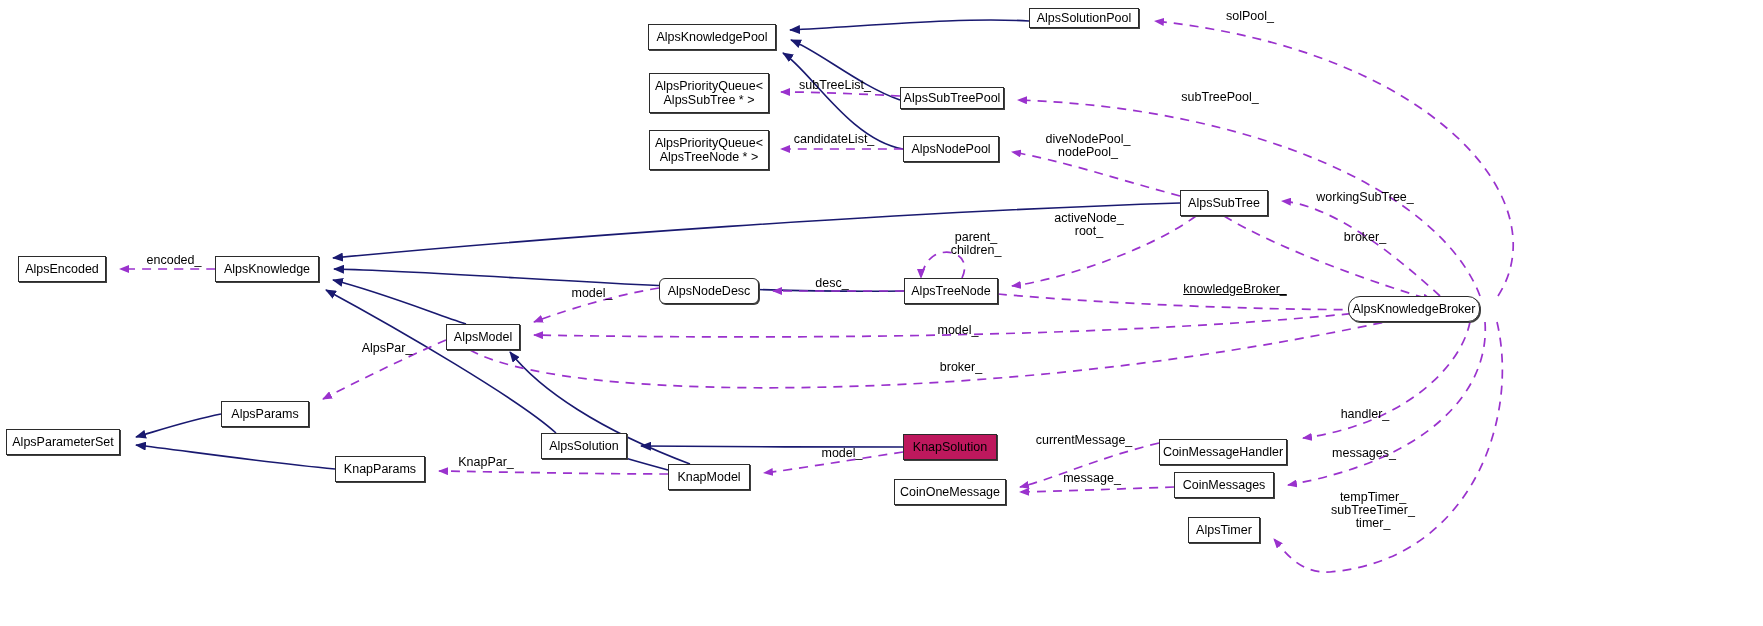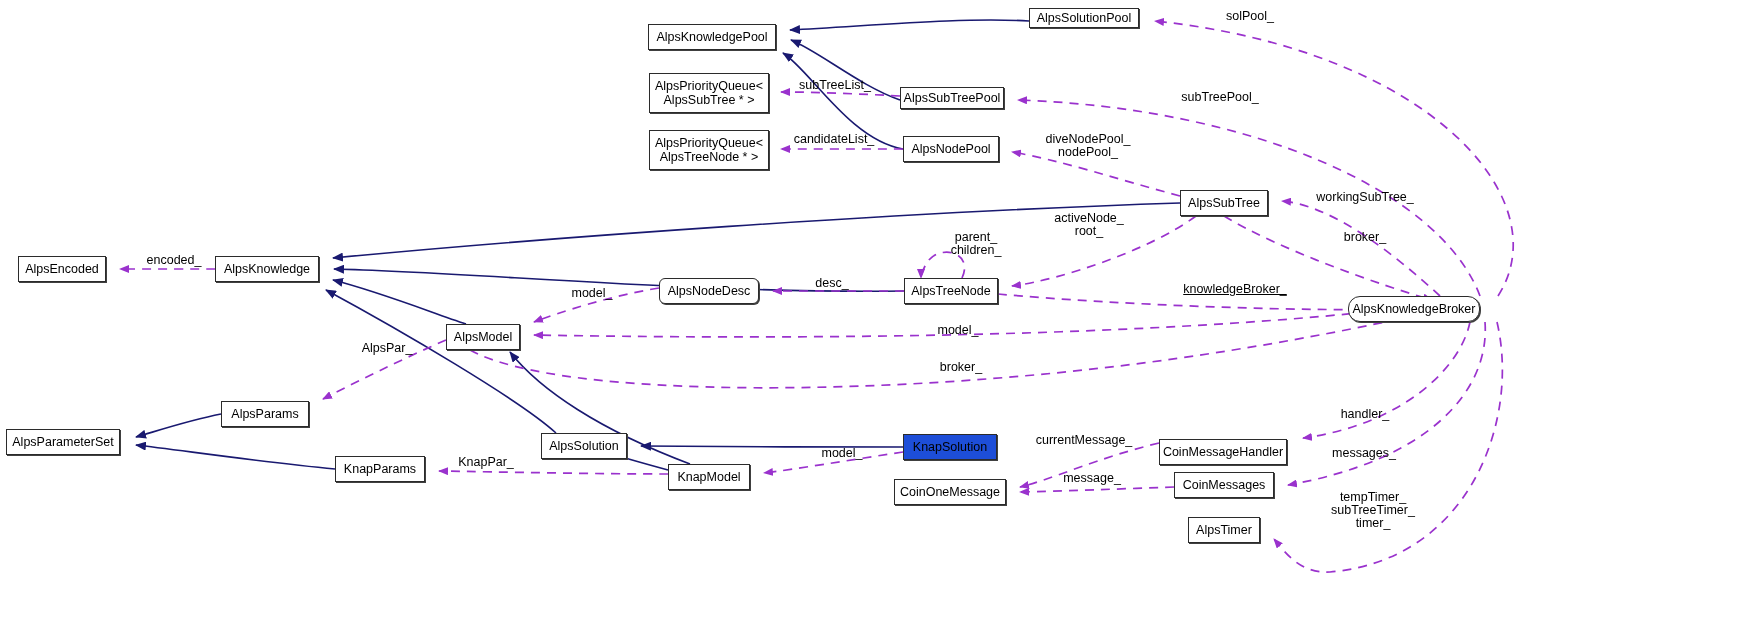--- a/index.html
+++ b/index.html
@@ -16,21 +16,21 @@
     font-size:12.5px;
     line-height:14px;
     display:flex;
     align-items:center;
     justify-content:center;
     text-align:center;
     white-space:pre-line;
     box-shadow:1px 1px 0 0 #404040;
     z-index:5;
   }
-  .node.highlight{background:#1d4ed8;text-align:center;}
+  .node.highlight{background:#be185d;text-align:center;}
   .edge-label{
     position:absolute;
     font-size:12.5px;
     line-height:13px;
     color:#000000;
     white-space:pre-line;
     text-align:center;
     z-index:6;
     background:transparent;
     pointer-events:none;

